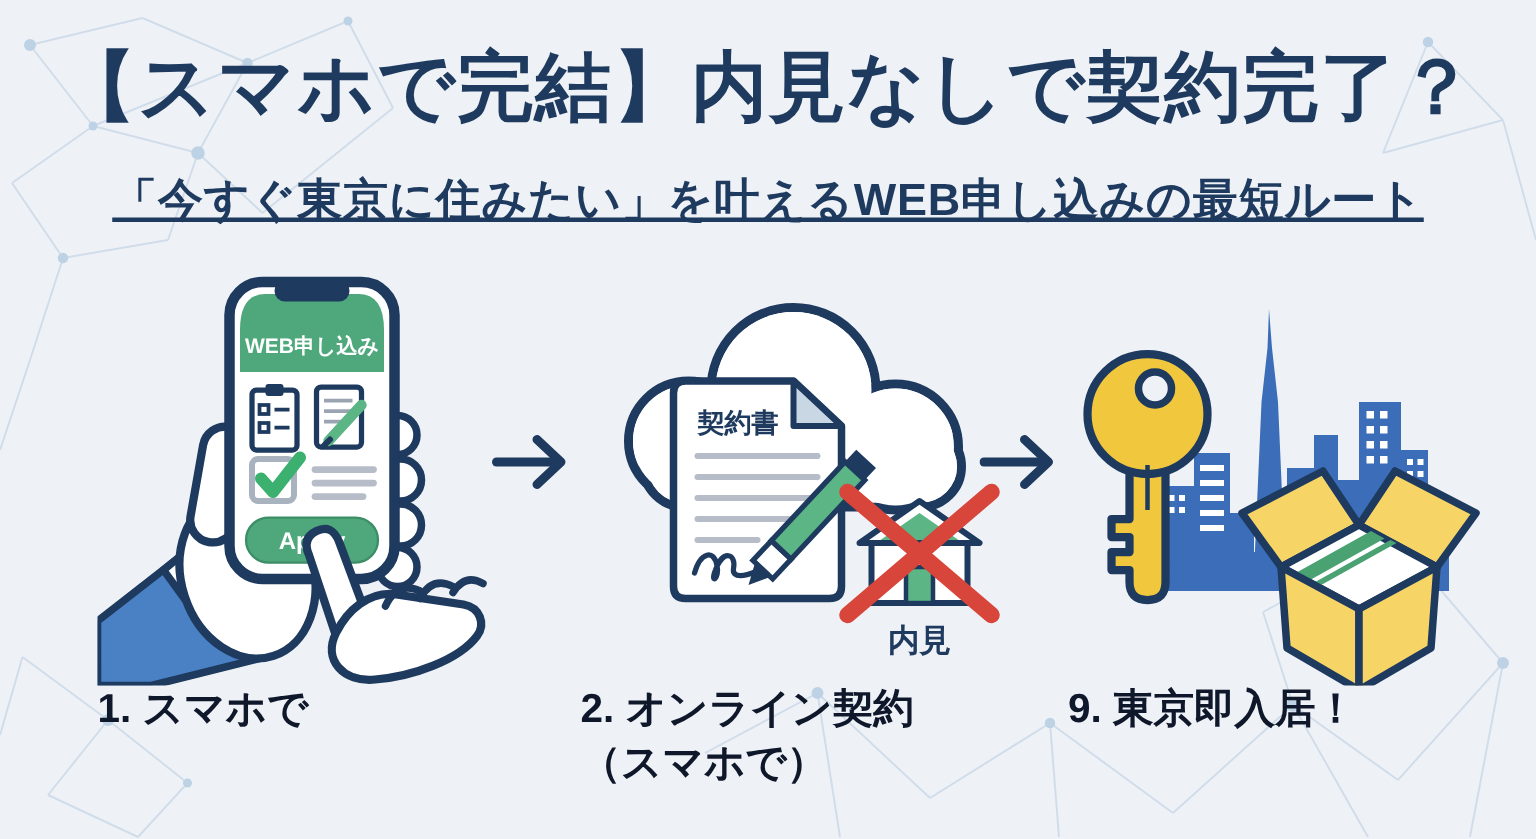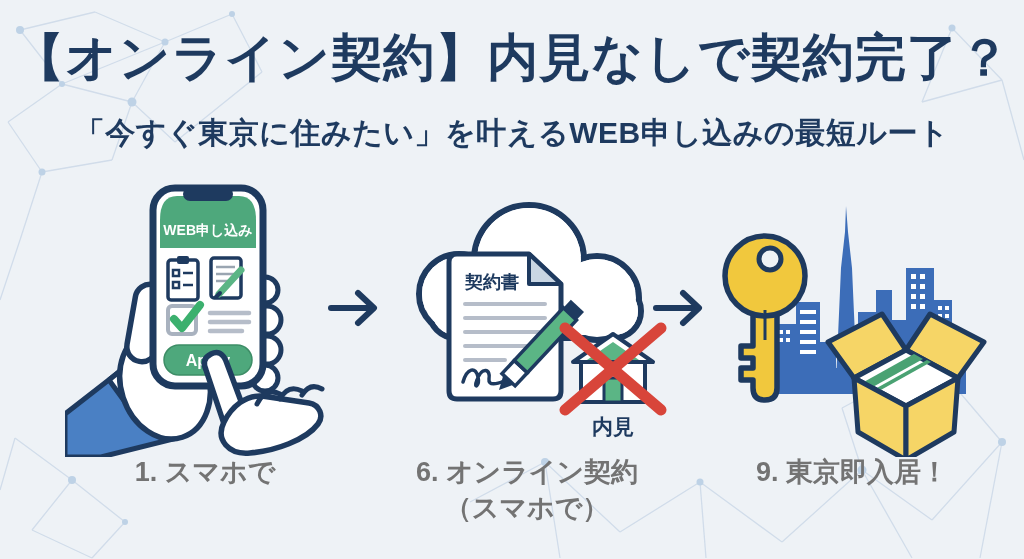--- a/index.html
+++ b/index.html
@@ -9,30 +9,30 @@
     font-family:"Liberation Sans","DejaVu Sans",sans-serif;
     color:#1e3a5f;
   }
   .bg-pattern{position:absolute;left:0;top:0;width:1024px;height:559px;}
   .title{
     position:absolute;top:30px;left:0;width:1024px;text-align:center;
     font-size:51px;font-weight:bold;letter-spacing:1px;line-height:1.1;
   }
   .subtitle{
     position:absolute;top:113px;left:0;width:1024px;text-align:center;
-    font-size:30px;font-weight:bold;letter-spacing:0.5px;
-  }
-  .step{position:absolute;top:172px;width:280px;text-align:center;}
+    font-size:30px;font-weight:bold;letter-spacing:0.5px;text-decoration:underline;
+  }
+  .step{position:absolute;top:172px;width:280px;}
   .step svg{display:block;margin:0 auto;}
   .step-1{left:65px;}
   .step-2{left:387px;}
   .step-3{left:712px;}
   .caption{
     font-size:27px;font-weight:bold;line-height:1.32;margin-top:-2px;
-    color:#737373;white-space:nowrap;
+    color:#0f172a;white-space:nowrap;
   }
   .arrow{position:absolute;top:286px;width:52px;height:44px;}
   .arrow-1{left:328px;}
   .arrow-2{left:653px;}
 </style>
 </head>
 <body>
 
 <svg class="bg-pattern" viewBox="0 0 1024 559">
   <g stroke="#ccd9e8" stroke-width="1.3" opacity="0.85">
@@ -88,21 +88,21 @@
       <circle cx="125" cy="522" r="3"></circle>
     <circle cx="545" cy="462" r="4"></circle>
       <circle cx="700" cy="482" r="3.5"></circle>
     <circle cx="862" cy="470" r="4.5"></circle>
       <circle cx="1002" cy="442" r="4"></circle>
     <circle cx="932" cy="360" r="3.5"></circle>
       <circle cx="952" cy="28" r="3.5"></circle>
   </g>
 </svg>
 
-<div class="title">【オンライン契約】内見なしで契約完了？</div>
+<div class="title">【スマホで完結】内見なしで契約完了？</div>
 <div class="subtitle">「今すぐ東京に住みたい」を叶えるWEB申し込みの最短ルート</div>
 
 <div class="step step-1">
   <svg width="280" height="285" viewBox="0 0 280 285">
 
     <g>
       <polygon points="0,242 54,200 112,266 36,285 0,285" fill="#4a80c4" stroke="#1e3a5f" stroke-width="5" stroke-linejoin="round"></polygon>
       <polygon points="44,208 66,190 102,232 76,252" fill="#ffffff" stroke="#1e3a5f" stroke-width="5" stroke-linejoin="round"></polygon>
       <ellipse cx="100" cy="212" rx="44" ry="56" transform="rotate(-18 100 212)" fill="#ffffff" stroke="#1e3a5f" stroke-width="5.5"></ellipse>
       <rect x="66" y="112" width="30" height="78" rx="15" transform="rotate(10 81 151)" fill="#ffffff" stroke="#1e3a5f" stroke-width="5.5"></rect>
@@ -216,21 +216,21 @@
       <polygon points="14,32 40,14 66,32" fill="#5bb585"></polygon>
       <rect x="31" y="50" width="18" height="24" fill="#5bb585" stroke="#1e3a5f" stroke-width="3"></rect>
       <g stroke="#d8453a" stroke-width="11" stroke-linecap="round">
         <line x1="-8" y1="0" x2="88" y2="82"></line>
         <line x1="88" y1="0" x2="-8" y2="82"></line>
       </g>
       <text x="40" y="106" text-anchor="middle" font-size="21" font-weight="bold" fill="#1e3a5f">内見</text>
     </g>
   </svg>
   <div class="caption">
-    <div>6. オンライン契約</div>
+    <div>2. オンライン契約</div>
     <div>（スマホで）</div>
   </div>
 </div>
 
 <svg class="arrow arrow-2" viewBox="0 0 52 44">
   <line x1="3" y1="22" x2="44" y2="22" stroke="#1e3a5f" stroke-width="6" stroke-linecap="round"></line>
   <polyline points="30,7 46,22 30,37" fill="none" stroke="#1e3a5f" stroke-width="6" stroke-linecap="round" stroke-linejoin="round"></polyline>
 </svg>
 
 <div class="step step-3">

